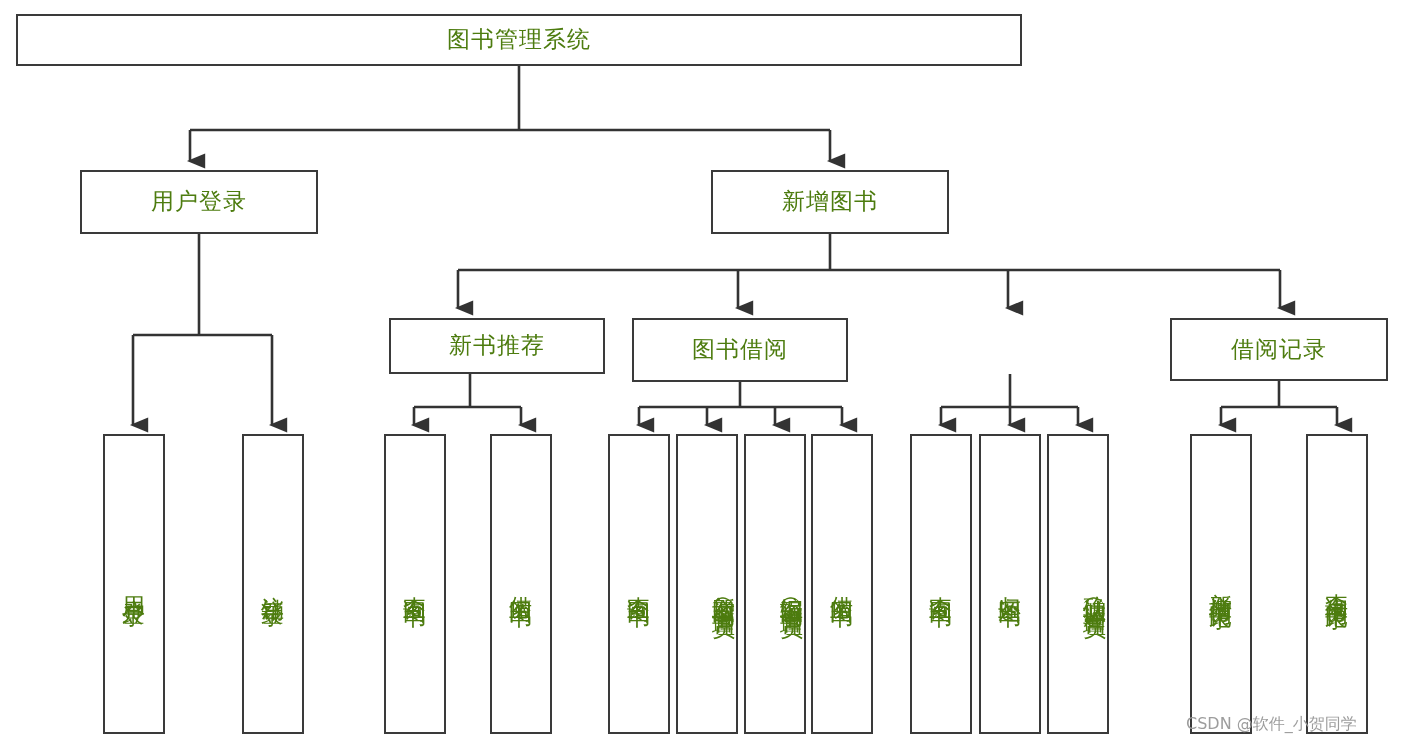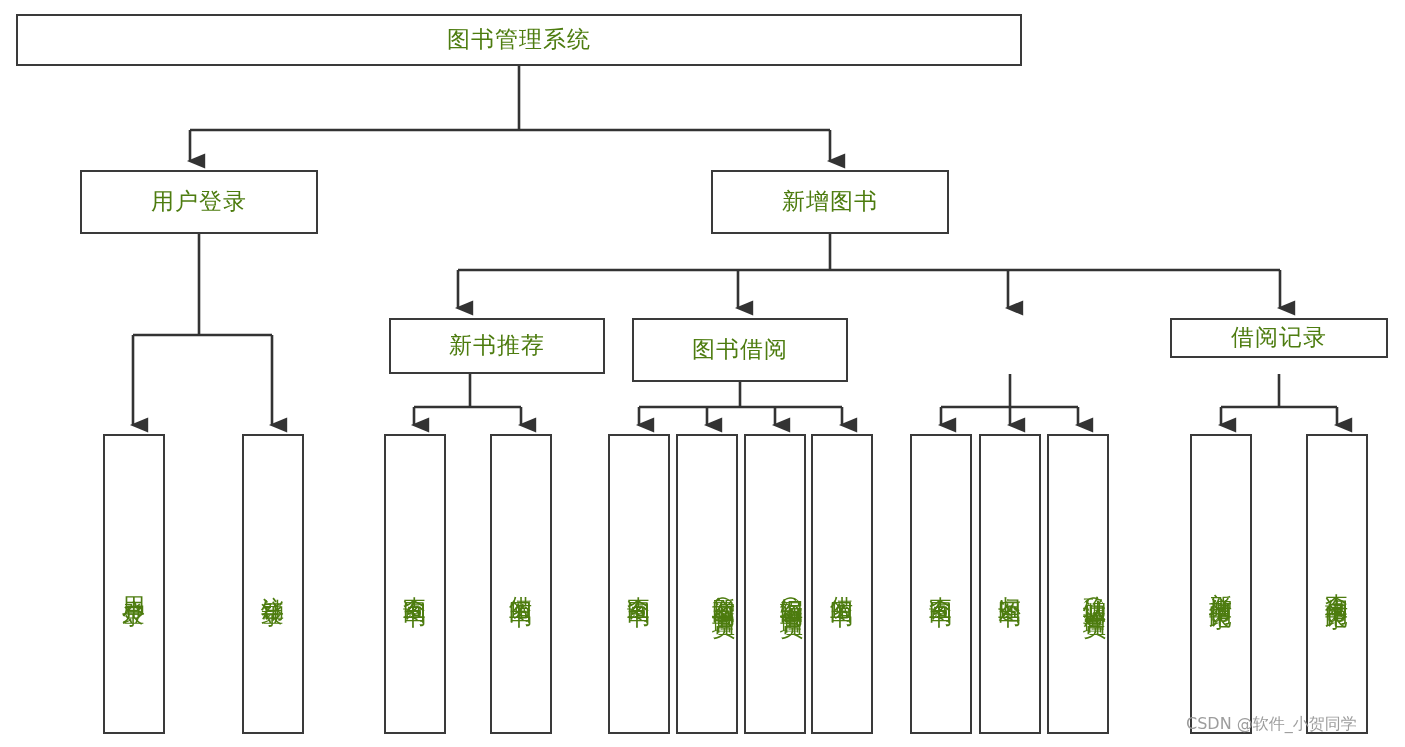--- a/index.html
+++ b/index.html
@@ -140,21 +140,21 @@
   <div class="node h" style="left:711px; top:170px; width:238px; height:64px;">
     <span>新增图书</span>
   </div>
 
   <div class="node h" style="left:362px; top:318px; width:216px; height:56px;margin-left:27px;">
     <span>新书推荐</span>
   </div>
   <div class="node h" style="left:632px; top:318px; width:216px; height:64px;">
     <span>图书借阅</span>
   </div>
-  <div class="node h" style="left:1170px; top:318px; width:218px; height:40px;">
+  <div class="node h" style="left:1170px; top:318px; width:218px; height:63px;">
     <span>借阅记录</span>
   </div>
 
   <div class="node v mid" style="left:103px; top:434px; width:62px; height:300px;">
     <span class="vtxt">用户登录</span>
   </div>
   <div class="node v mid" style="left:242px; top:434px; width:62px; height:300px;">
     <span class="vtxt">注销登录</span>
   </div>
 

